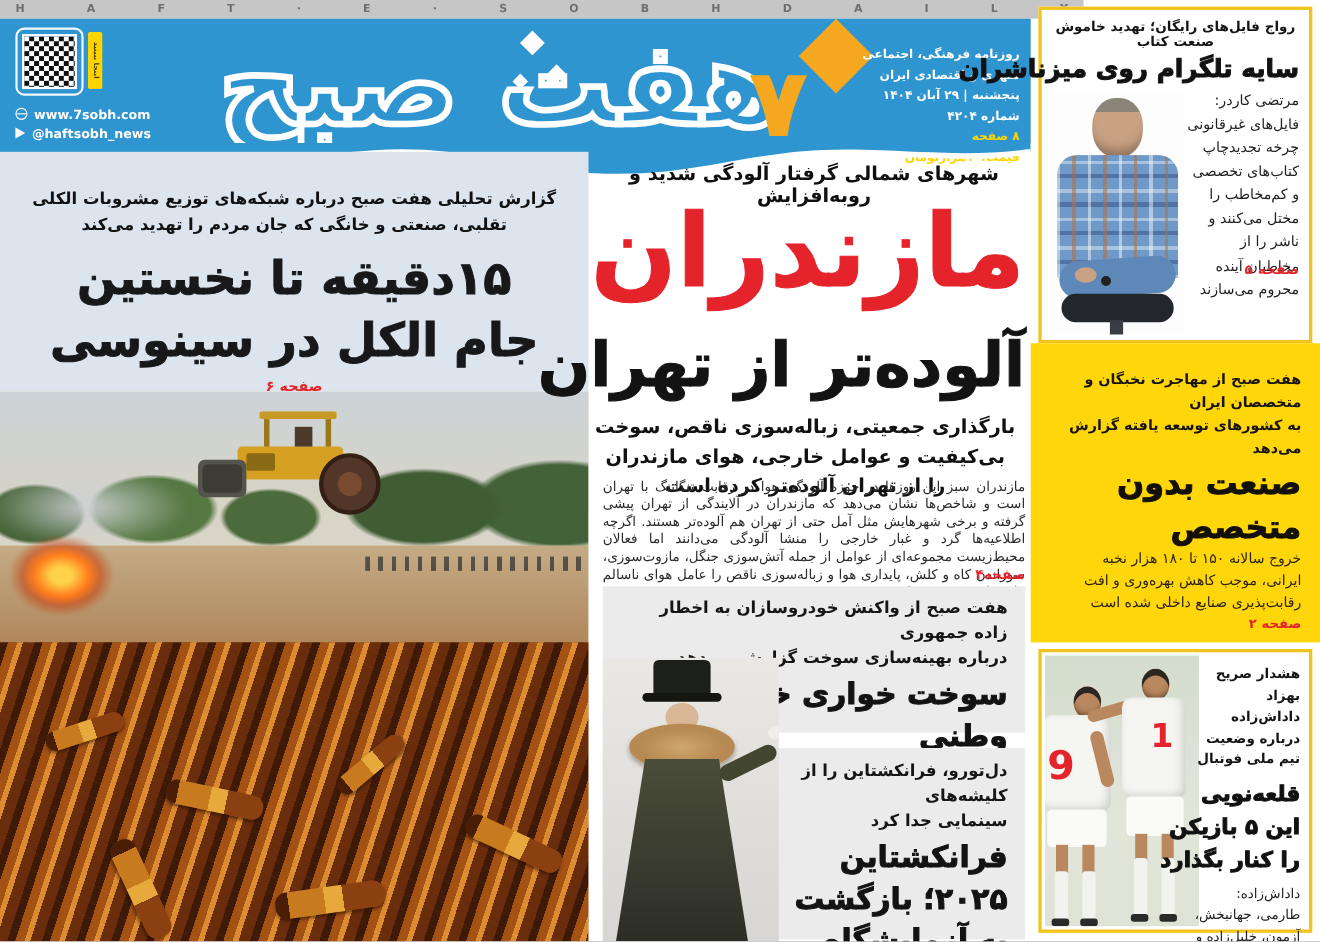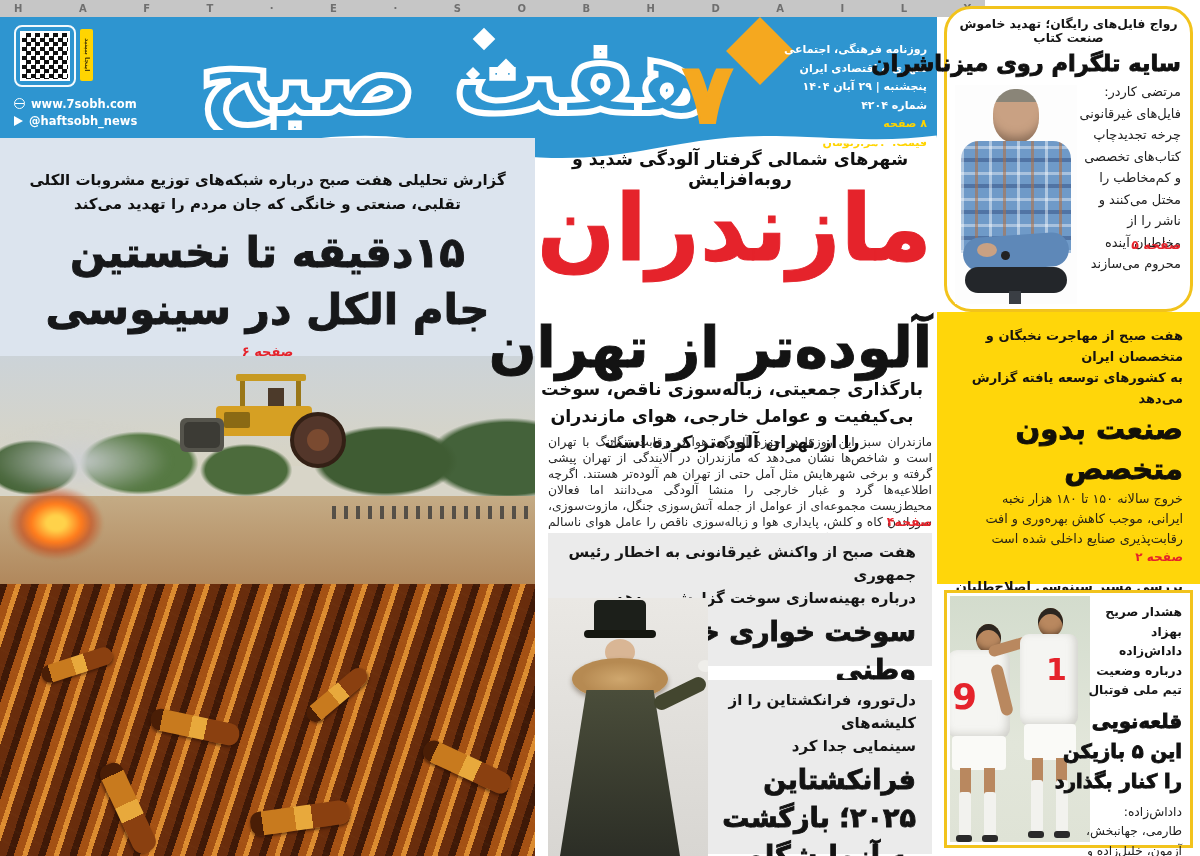--- a/index.html
+++ b/index.html
@@ -72,21 +72,21 @@
         repeating-linear-gradient(108deg, rgba(58,22,6,.92) 0 7px, rgba(166,82,20,.95) 7px 15px, rgba(232,150,52,.88) 15px 20px, rgba(104,44,12,.95) 20px 30px),
         repeating-linear-gradient(28deg, rgba(255,214,120,.30) 0 2px, transparent 2px 14px); }
   .bottle { position:absolute; width:74px; height:18px; border-radius:10px;
       background:linear-gradient(90deg,#4a1e06 0 12%, #c87a1e 12% 45%, #e8a93c 45% 62%, #8a4010 62% 100%);
       box-shadow:0 2px 3px rgba(40,15,5,.6); }
   .roller { position:absolute; left:170px; top:10px; }
 
   
   .c-kicker { position:absolute; left:548px; top:149px; width:384px; text-align:center; font-size:17.5px; font-weight:bold; color:#101010; }
   .c-red { position:absolute; left:548px; top:164px; width:384px; text-align:center; font-size:92px; line-height:130px; color:#e5232b; white-space:nowrap; }
-  .c-black { position:absolute; left:548px; top:308px; width:384px; text-align:center; font-size:56px; line-height:80px; color:#131313; white-space:nowrap; }
+  .c-black { position:absolute; left:548px; top:293px; width:384px; text-align:center; font-size:56px; line-height:80px; color:#131313; white-space:nowrap; }
   .c-sub { position:absolute; left:540px; top:376px; width:384px; text-align:center; font-size:17.5px; font-weight:bold; line-height:26.5px; color:#111; }
   .c-body { position:absolute; left:548px; top:434px; width:384px; font-size:12.3px; line-height:16px; color:#2a2a2a; text-align:justify; }
   .c-page { position:absolute; left:548px; top:514px; width:384px; text-align:right; font-size:12.5px; }
 
   .graybox { position:absolute; left:548px; width:384px; background:#ebebeb; }
   .gb1 { top:533px; height:133px; padding:8px 16px; }
   .gb2 { top:680px; height:174px; padding:9px 16px; }
   .gb-kicker { text-align:right; direction:rtl; font-size:15px; font-weight:bold; line-height:23px; color:#151515; }
   .gb-head { text-align:right; direction:rtl; font-size:27px; line-height:38px; color:#131313; margin-top:3px; }
   .gb-body { text-align:right; direction:rtl; font-size:13px; line-height:20px; color:#333; margin-top:3px; padding-left:90px; }
@@ -104,39 +104,39 @@
       background:radial-gradient(closest-side,#cfa76e,#b68a52 80%); box-shadow:0 3px 5px rgba(60,40,20,.4); }
   .fk-coat { position:absolute; left:12px; top:92px; width:120px; height:166px;
       background:linear-gradient(180deg,#4a4d3a,#2c2e26); clip-path:polygon(22% 0, 78% 0, 100% 100%, 0 100%); }
   .fk-arm { position:absolute; left:104px; top:88px; width:56px; height:15px; background:#43462f; border-radius:8px; transform:rotate(-26deg); }
   .fk-hand { position:absolute; left:150px; top:62px; width:14px; height:12px; background:#efeeea; border-radius:50%; }
   .fk-wm { position:absolute; left:0; bottom:14px; width:120px; height:42px; background:rgba(244,168,188,.8);
       display:flex; align-items:center; justify-content:center; font-size:30px; font-weight:bold; color:#e05577; }
 
   
   .ybox { position:absolute; border:3px solid #f2c31c; background:#fff; }
-  .rbox1 { left:944px; top:6px; width:249px; height:306px; padding:8px 9px;border-radius:27px; }
+  .rbox1 { left:944px; top:6px; width:249px; height:306px; padding:8px 9px; }
   .rb-kicker { text-align:center; direction:rtl; font-size:12.3px; font-weight:bold; color:#151515; }
   .rb-head { text-align:center; direction:rtl; font-size:22.5px; color:#111; margin-top:5px; white-space:nowrap; }
   .rb-body { position:absolute; right:9px; top:72px; width:104px; text-align:right; direction:rtl; font-size:13px; line-height:21.5px; color:#222; }
   .rb-page { position:absolute; right:9px; top:228px; width:104px; text-align:right; direction:rtl; font-size:12.5px; }
   .p1 { position:absolute; left:8px; top:76px; width:122px; height:219px; background:#fdfdfd; overflow:hidden; }
   .p1-head { position:absolute; left:38px; top:4px; width:46px; height:54px; border-radius:46%;
       background:linear-gradient(180deg,#8a8578 0 24%, #c9a183 24%); box-shadow:inset 0 -14px 10px -8px rgba(90,70,55,.55); }
   .p1-body { position:absolute; left:6px; top:56px; width:110px; height:112px; border-radius:18px 18px 0 0;
       background-color:#6f9ac8;
       background-image:repeating-linear-gradient(90deg, rgba(255,255,255,.45) 0 3px, transparent 3px 14px, rgba(180,110,60,.55) 14px 17px, transparent 17px 28px),
                        repeating-linear-gradient(0deg, rgba(255,255,255,.4) 0 3px, transparent 3px 13px, rgba(60,90,140,.6) 13px 17px, transparent 17px 26px); }
   .p1-arms { position:absolute; left:8px; top:150px; width:106px; height:34px; border-radius:17px; background:#5e88b8; transform:rotate(-4deg); }
   .p1-hand { position:absolute; left:22px; top:158px; width:20px; height:14px; border-radius:50%; background:#c9a183; }
   .p1-watch { position:absolute; left:46px; top:166px; width:9px; height:9px; border-radius:50%; background:#222; }
   .p1-chair { position:absolute; left:10px; top:182px; width:102px; height:26px; border-radius:13px; background:#23262a; }
   .p1-chairpost { position:absolute; left:54px; top:206px; width:12px; height:14px; background:#3a3e44; }
 
-  .ysec { position:absolute; left:937px; top:312px; width:263px; height:272px; background:#ffd60a; padding:13px 17px; }
+  .ysec { position:absolute; left:937px; top:312px; width:263px; height:272px; background:#ffd60a; padding:23px 17px; }
   .ys-kicker { text-align:right; direction:rtl; font-size:13px; font-weight:bold; line-height:21px; color:#171310; }
   .ys-head { text-align:right; direction:rtl; font-size:29px; line-height:40px; color:#131008; }
   .ys-body { text-align:right; direction:rtl; font-size:12.8px; line-height:20px; color:#2b2315;margin-left:20px; }
   .ys-page { text-align:right; direction:rtl; font-size:12px; margin-top:1px; }
   .ys-gap { height:12px; }
 
   .rbox2 { left:944px; top:590px; width:249px; height:258px; }
   .fb-photo { position:absolute; left:3px; top:3px; width:140px; height:246px; overflow:hidden;
       background:linear-gradient(180deg,#d3dccd,#e2e6da 60%,#dfe3d6); }
   .fb-text { position:absolute; right:8px; top:10px; width:100px; }
@@ -264,21 +264,21 @@
 
   <div class="c-kicker fa">شهرهای شمالی گرفتار آلودگی شدید و روبه‌افزایش</div>
   <div class="c-red hv fa">مازندران</div>
   <div class="c-black hv fa">آلوده‌تر از تهران</div>
   <div class="c-sub fa">بارگذاری جمعیتی، زباله‌سوزی ناقص، سوخت بی‌کیفیت و عوامل خارجی، هوای مازندران را از تهران آلوده‌تر کرده است</div>
   <div class="c-body fa">مازندران سبز این روزها در حوزه آلودگی هوا در رقابت تنگاتنگ با تهران است و شاخص‌ها نشان می‌دهد که مازندران در آلایندگی از تهران پیشی گرفته و برخی شهرهایش مثل آمل حتی از تهران هم آلوده‌تر هستند. اگرچه اطلاعیه‌ها گرد و غبار خارجی را منشا آلودگی می‌دانند اما فعالان محیط‌زیست مجموعه‌ای از عوامل از جمله آتش‌سوزی جنگل، مازوت‌سوزی، سوزاندن کاه و کلش، پایداری هوا و زباله‌سوزی ناقص را عامل هوای ناسالم مازندران معرفی می‌کنند...</div>
   <div class="c-page pageref fa">صفحه۴</div>
 
   <div class="graybox gb1">
     <div class="gb-kicker">
-      <div>هفت صبح از واکنش غیرقانونی به اخطار رئیس جمهوری</div>
+      <div>هفت صبح از واکنش خودروسازان به اخطار زاده جمهوری</div>
       <div>درباره بهینه‌سازی سوخت گزارش می‌دهد</div>
     </div>
     <div class="gb-head hv">سوخت خواری خودروهای وطنی</div>
     <div class="gb-body">
       <div>خودروهای ایرانی به‌طور میانگین ۱/۵ تا ۲ برابر بیشتر</div>
       <div>از استاندارد جهانی سوخت مصرف می‌کنند</div>
     </div>
     <div class="gb-page pageref">صفحه ۲</div>
   </div>
 

